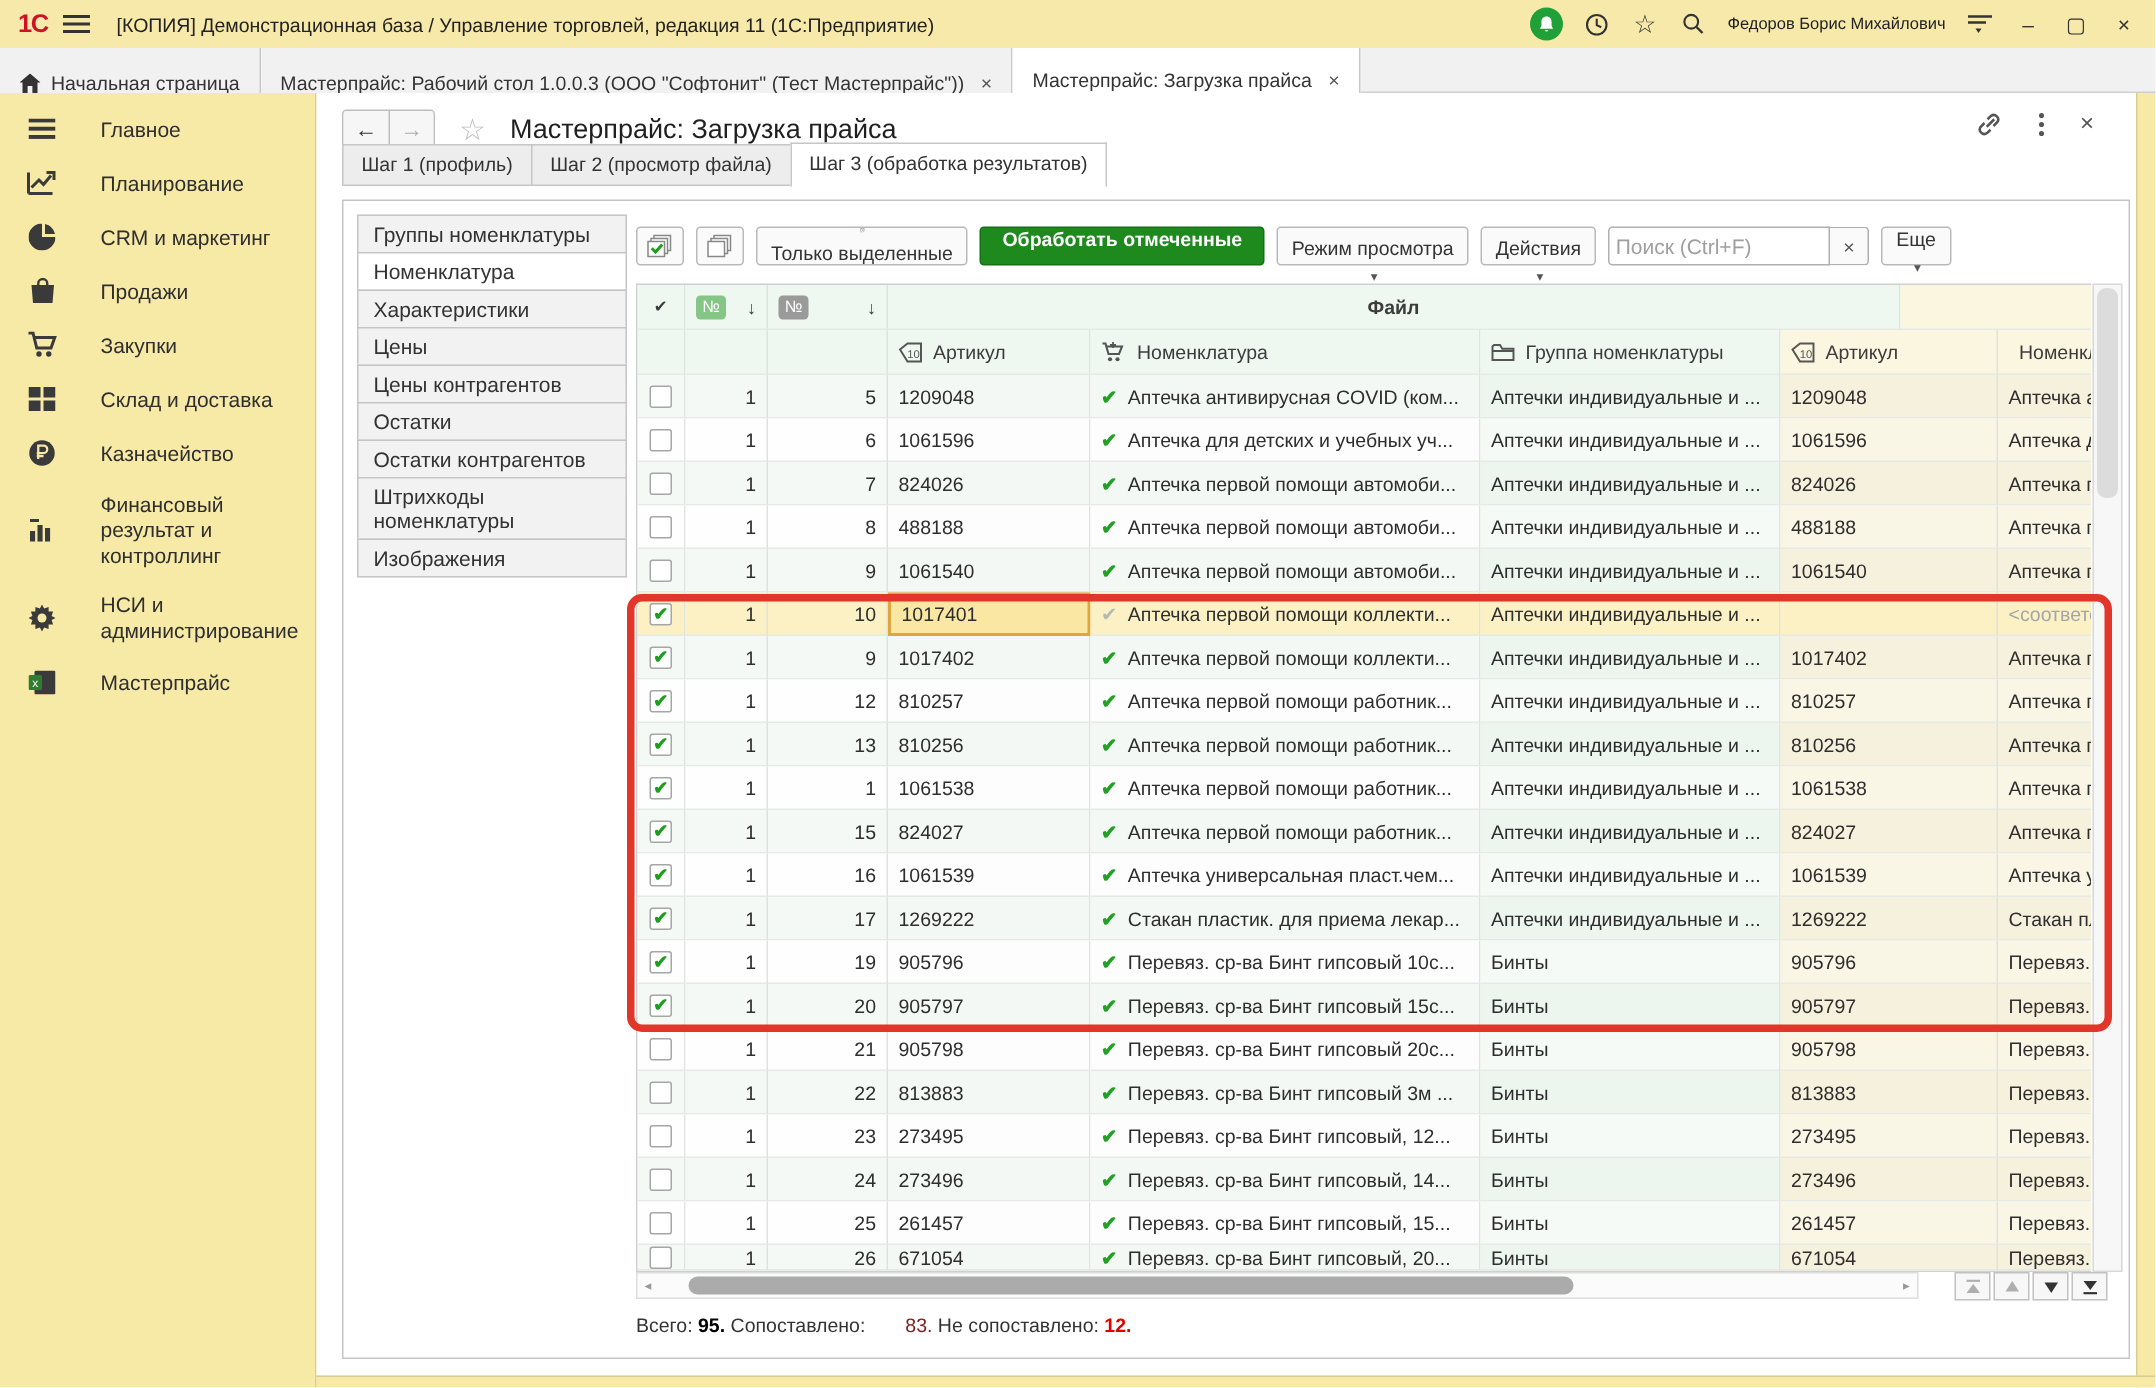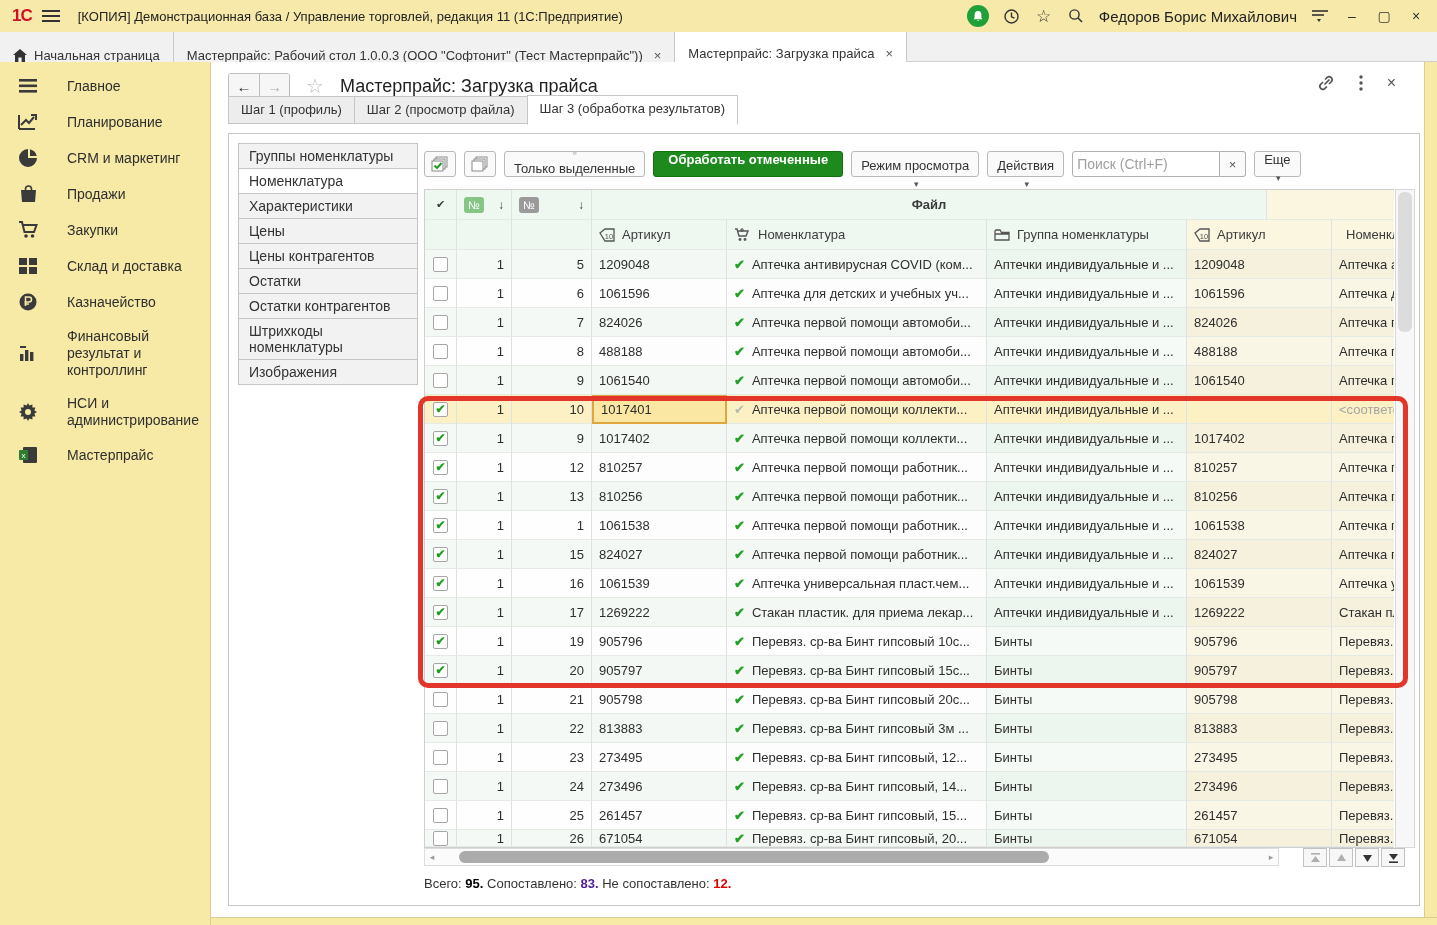--- a/index.html
+++ b/index.html
@@ -8,21 +8,21 @@
 
   
   .titlebar { position:absolute; left:0; top:0; width:1437px; height:32px; background:#F7E9A9; display:flex; align-items:center; font-size:13px; color:#222; }
   .logo1c { color:#CE1126; font-weight:bold; font-size:17px; margin:0 10px 0 12px; letter-spacing:-1px; }
   .hamb { width:18px; height:12px; border-top:2px solid #333; border-bottom:2px solid #333; position:relative; margin-right:18px; }
   .hamb:before { content:""; position:absolute; left:0; top:3px; width:100%; height:2px; background:#333; }
   .tb-title { flex:0 0 auto; }
   .tb-right { margin-left:auto; display:flex; align-items:center; gap:14px; padding-right:12px; }
   .bell { width:22px; height:22px; border-radius:50%; background:#1FA038; display:flex; align-items:center; justify-content:center; }
   .tb-ico { width:18px; height:18px; display:flex; align-items:center; justify-content:center; color:#333; font-size:15px; }
-  .userName { font-size:15px; color:#222; }
+  .userName { font-size:11px; color:#222; }
   .winbtn { width:18px; text-align:center; color:#333; font-size:14px; }
 
   
   .tabbar { position:absolute; left:0; top:32px; width:1437px; height:30px; background:#F1F1F1; border-bottom:1px solid #CFCFCF; display:flex; font-size:13px; color:#333; }
   .wtab { display:flex; align-items:center; gap:7px; padding:0 13px; border-right:1px solid #C9C9C9; background:#F1F1F1; height:46px; }
   .wtab.active { background:#FFFFFF; border-bottom:3px solid #2E9E2E; }
   .wtab .closex { color:#555; font-size:13px; margin-left:4px; }
 
   
   .sidebar { position:absolute; left:0; top:62px; width:211px; height:863px; background:#F7E9A6; border-right:1px solid #D8CD92; padding-top:6px; }
@@ -113,21 +113,21 @@
   .hscroll { position:absolute; left:195px; top:714px; width:855px; height:18px; display:flex; align-items:center; background:#FBFBFB; border:1px solid #DDD; }
   .harr { width:14px; color:#9A9A9A; font-size:9px; text-align:center; }
   .htrack { position:relative; flex:1; height:100%; }
   .hthumb { position:absolute; left:20px; top:2px; width:590px; height:12px; background:#ABABAB; border-radius:6px; }
   .pagenav { position:absolute; left:1072px; top:714px; display:flex; }
   .pgbtn { width:24px; height:19px; border:1px solid #C2C2C2; background:#F7F7F7; display:flex; align-items:center; justify-content:center; margin-left:2px; }
 
   
   .statusline { position:absolute; left:195px; top:742px; font-size:13px; color:#333; }
   .st-total { color:#000; font-weight:bold; }
-  .st-ok { color:#4c1d95; font-weight:bold; }
+  .st-ok { color:#7f1d1d; font-weight:normal;margin-left:23px; }
   .st-bad { color:#E00000; font-weight:bold; }
 
   
   .annot { position:absolute; left:189px; top:262px; width:990px; height:292px; border:5px solid #E2362B; border-radius:10px; pointer-events:none; z-index:5; }
 
   svg { display:block; }
 </style>
 </head>
 <body>
 

